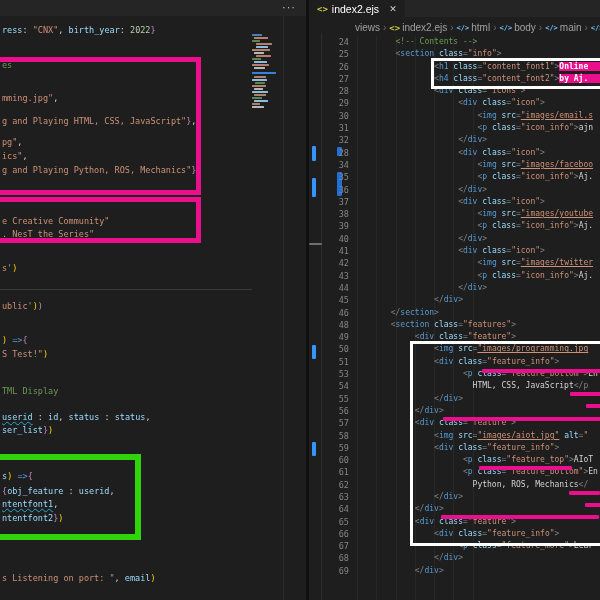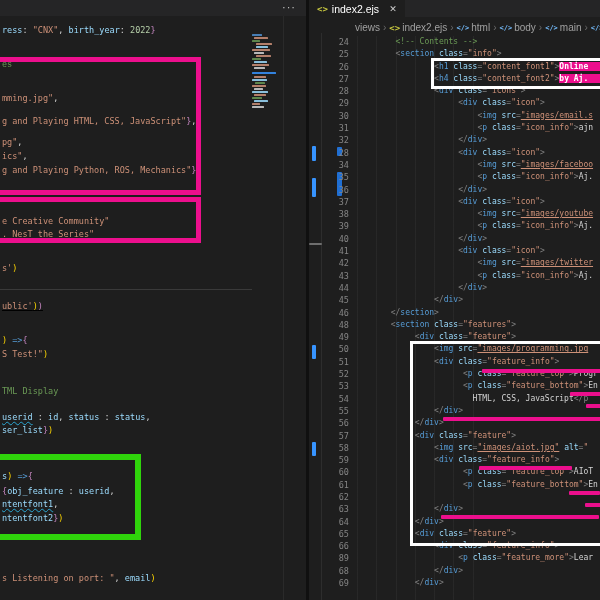--- a/index.html
+++ b/index.html
@@ -57,30 +57,30 @@
 <body>
 
 <div id="canvas">
 
   <div id="left-pane">
     <div id="left-tabbar">
       <span id="left-ellipsis">···</span>
     </div>
     <div id="left-code">
         <div class="lline" style="top: 24px;"><span class="t-prop">ress</span><span class="t-txt">: </span><span class="t-str">"CNX"</span><span class="t-txt">, </span><span class="t-prop">birth_year</span><span class="t-txt">: </span><span class="t-num">2022</span><span class="t-pu">}</span></div>
-        <div class="lline" style="top: 59px; font-family: Liberation Mono, monospace;"><span class="t-com">es</span></div>
+        <div class="lline" style="top: 59px;"><span class="t-com">es</span></div>
         <div class="lline" style="top: 92px;"><span class="t-str">mming.jpg"</span><span class="t-txt">,</span></div>
         <div class="lline" style="top: 115px;"><span class="t-str">g and Playing HTML, CSS, JavaScript"</span><span class="t-pu">}</span><span class="t-txt">,</span></div>
         <div class="lline" style="top: 136px;"><span class="t-str">pg"</span><span class="t-txt">,</span></div>
         <div class="lline" style="top: 150px;"><span class="t-str">ics"</span><span class="t-txt">,</span></div>
         <div class="lline" style="top: 164px;"><span class="t-str">g and Playing Python, ROS, Mechanics"</span><span class="t-pu">}</span></div>
         <div class="lline" style="top: 215px;"><span class="t-str">e Creative Community"</span></div>
         <div class="lline" style="top: 228px;"><span class="t-str">. NesT the Series"</span></div>
         <div class="lline" style="top: 262px;"><span class="t-str">s'</span><span class="t-g">)</span></div>
-        <div class="lline" style="top: 300px; text-decoration: underline;"><span class="t-str">ublic'</span><span class="t-g">)</span><span class="t-pu">)</span></div>
+        <div class="lline" style="top: 300px;"><span class="t-str">ublic'</span><span class="t-g">)</span><span class="t-pu">)</span></div>
         <div class="lline" style="top: 334px;"><span class="t-g">)</span><span class="t-txt"> </span><span class="t-ar">=&gt;</span><span class="t-pu">{</span></div>
         <div class="lline" style="top: 348px;"><span class="t-str">S Test!"</span><span class="t-g">)</span></div>
         <div class="lline" style="top: 385px;"><span class="t-com">TML Display</span></div>
         <div class="lline" style="top: 411px;"><span class="t-sq">userid</span><span class="t-txt"> : </span><span class="t-prop">id</span><span class="t-txt">, </span><span class="t-prop">status</span><span class="t-txt"> : </span><span class="t-prop">status</span><span class="t-txt">,</span></div>
         <div class="lline" style="top: 424px;"><span class="t-prop">ser_list</span><span class="t-pu">}</span><span class="t-g">)</span></div>
         <div class="lline" style="top: 470px;"><span class="t-prop">s</span><span class="t-g">)</span><span class="t-txt"> </span><span class="t-ar">=&gt;</span><span class="t-pu">{</span></div>
         <div class="lline" style="top: 485px;"><span class="t-pu">{</span><span class="t-prop">obj_feature</span><span class="t-txt"> : </span><span class="t-prop">userid</span><span class="t-txt">,</span></div>
         <div class="lline" style="top: 498px;"><span class="t-sq">ntentfont1</span><span class="t-txt">,</span></div>
         <div class="lline" style="top: 512px;"><span class="t-prop">ntentfont2</span><span class="t-pu">}</span><span class="t-g">)</span></div>
         <div class="lline" style="top: 572px;"><span class="t-str">s Listening on port: "</span><span class="t-txt">, </span><span class="t-prop">email</span><span class="t-g">)</span></div>
@@ -269,24 +269,20 @@
         </div>
         <div class="rrow">
           <span class="rnum">50</span>
           <span class="rcode"><span class="t-txt">                </span><span class="t-pn">&lt;</span><span class="t-tag">img</span><span class="t-attr"> src</span><span class="t-pn">=</span><span class="t-lnk">"images/programming.jpg</span></span>
         </div>
         <div class="rrow">
           <span class="rnum">51</span>
           <span class="rcode"><span class="t-txt">                </span><span class="t-pn">&lt;</span><span class="t-tag">div</span><span class="t-attr"> class</span><span class="t-pn">=</span><span class="t-str">"feature_info"</span><span class="t-pn">&gt;</span></span>
         </div>
         <div class="rrow">
-          <span class="rnum">52</span>
-          <span class="rcode"><span class="t-txt">                      </span><span class="t-pn">&lt;</span><span class="t-tag">p</span><span class="t-attr"> class</span><span class="t-pn">=</span><span class="t-str">"feature_top"</span><span class="t-pn">&gt;</span><span class="t-txt">Progr</span></span>
-        </div>
-        <div class="rrow">
           <span class="rnum">53</span>
           <span class="rcode"><span class="t-txt">                      </span><span class="t-pn">&lt;</span><span class="t-tag">p</span><span class="t-attr"> class</span><span class="t-pn">=</span><span class="t-str">"feature_bottom"</span><span class="t-pn">&gt;</span><span class="t-txt">En</span></span>
         </div>
         <div class="rrow">
           <span class="rnum">54</span>
           <span class="rcode"><span class="t-txt">                        </span><span class="t-txt">HTML, CSS, JavaScript</span><span class="t-pn">&lt;/p</span></span>
         </div>
         <div class="rrow">
           <span class="rnum">55</span>
           <span class="rcode"><span class="t-txt">                </span><span class="t-pn">&lt;/</span><span class="t-tag">div</span><span class="t-pn">&gt;</span></span>
@@ -310,39 +306,40 @@
         <div class="rrow">
           <span class="rnum">60</span>
           <span class="rcode"><span class="t-txt">                      </span><span class="t-pn">&lt;</span><span class="t-tag">p</span><span class="t-attr"> class</span><span class="t-pn">=</span><span class="t-str">"feature_top"</span><span class="t-pn">&gt;</span><span class="t-txt">AIoT </span></span>
         </div>
         <div class="rrow">
           <span class="rnum">61</span>
           <span class="rcode"><span class="t-txt">                      </span><span class="t-pn">&lt;</span><span class="t-tag">p</span><span class="t-attr"> class</span><span class="t-pn">=</span><span class="t-str">"feature_bottom"</span><span class="t-pn">&gt;</span><span class="t-txt">En</span></span>
         </div>
         <div class="rrow">
           <span class="rnum">62</span>
+          <span class="rcode"><span class="t-txt">                        </span><span class="t-txt">Python, ROS, Mechanics</span><span class="t-pn">&lt;/</span></span>
         </div>
         <div class="rrow">
           <span class="rnum">63</span>
           <span class="rcode"><span class="t-txt">                </span><span class="t-pn">&lt;/</span><span class="t-tag">div</span><span class="t-pn">&gt;</span></span>
         </div>
         <div class="rrow">
           <span class="rnum">64</span>
           <span class="rcode"><span class="t-txt">            </span><span class="t-pn">&lt;/</span><span class="t-tag">div</span><span class="t-pn">&gt;</span></span>
         </div>
         <div class="rrow">
           <span class="rnum">65</span>
           <span class="rcode"><span class="t-txt">            </span><span class="t-pn">&lt;</span><span class="t-tag">div</span><span class="t-attr"> class</span><span class="t-pn">=</span><span class="t-str">"feature"</span><span class="t-pn">&gt;</span></span>
         </div>
         <div class="rrow">
           <span class="rnum">66</span>
           <span class="rcode"><span class="t-txt">                </span><span class="t-pn">&lt;</span><span class="t-tag">div</span><span class="t-attr"> class</span><span class="t-pn">=</span><span class="t-str">"feature_info"</span><span class="t-pn">&gt;</span></span>
         </div>
         <div class="rrow">
-          <span class="rnum">89</span>
+          <span class="rnum">67</span>
           <span class="rcode"><span class="t-txt">                     </span><span class="t-pn">&lt;</span><span class="t-tag">p</span><span class="t-attr"> class</span><span class="t-pn">=</span><span class="t-str">"feature_more"</span><span class="t-pn">&gt;</span><span class="t-txt">Lear</span></span>
         </div>
         <div class="rrow">
           <span class="rnum">68</span>
           <span class="rcode"><span class="t-txt">                </span><span class="t-pn">&lt;/</span><span class="t-tag">div</span><span class="t-pn">&gt;</span></span>
         </div>
         <div class="rrow">
           <span class="rnum">69</span>
           <span class="rcode"><span class="t-txt">            </span><span class="t-pn">&lt;/</span><span class="t-tag">div</span><span class="t-pn">&gt;</span></span>
         </div>

